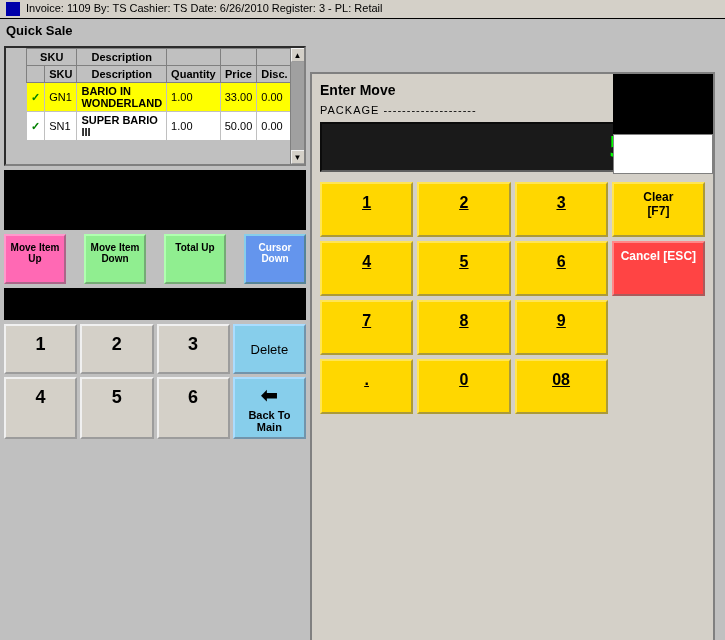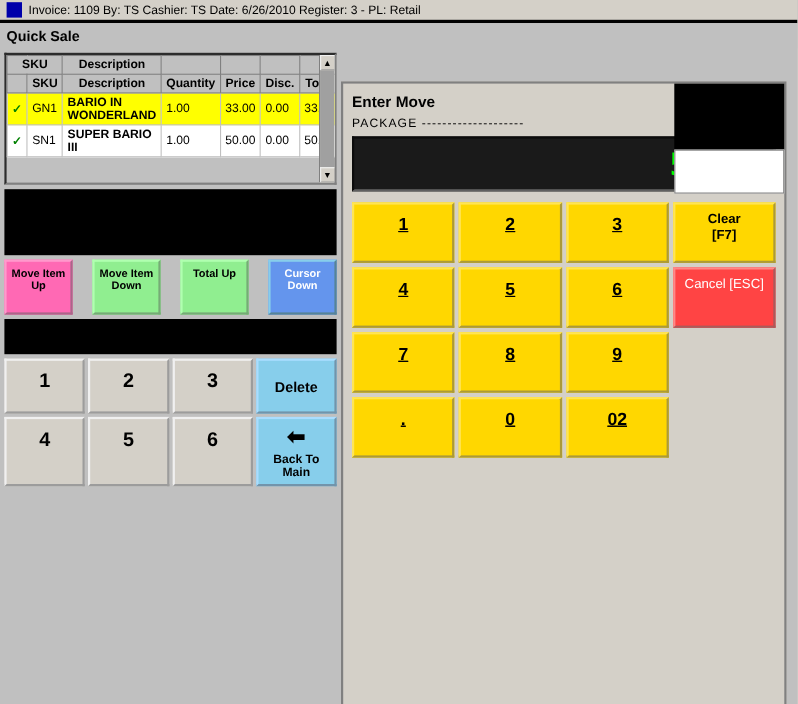--- a/index.html
+++ b/index.html
@@ -6,24 +6,24 @@
     body {
       width: 725px;
       height: 640px;
       background: #c0c0c0;
       font-family: Arial, sans-serif;
       font-size: 12px;
       overflow: hidden;
     }
     .title-bar {
       background: #d4d0c8;
-      border-bottom: 3px solid #000000;
+      border-bottom: 1px solid #000000;
       padding: 2px 6px;
       display: flex;
-      align-items: flex-end;
+      align-items: flex-start;
       gap: 6px;
       font-size: 11px;
     }
     .title-bar-icon {
       width: 14px;
       height: 14px;
       background: #0000aa;
       display: inline-block;
     }
     .quick-sale-label {
@@ -41,20 +41,21 @@
       background: #c0c0c0;
       padding: 4px;
       flex-shrink: 0;
     }
     
     .invoice-table {
       width: 100%;
       border-collapse: collapse;
       background: white;
       font-size: 11px;
+      margin-left: 20px;
     }
     .invoice-table th {
       background: #c0c0c0;
       border: 1px solid #808080;
       padding: 2px 4px;
       text-align: center;
       font-weight: bold;
     }
     .invoice-table td {
       border: 1px solid #c0c0c0;
@@ -166,21 +167,21 @@
       font-weight: bold;
       text-align: center;
       cursor: pointer;
       min-height: 50px;
     }
     .btn-delete {
       background: #87ceeb;
       border: 2px outset #aaddff;
       padding: 4px;
       font-size: 13px;
-      font-weight: bold;
+      font-weight: normal;
       text-align: center;
       cursor: pointer;
       min-height: 50px;
       grid-row: span 1;
     }
     .btn-back-main {
       background: #87ceeb;
       border: 2px outset #aaddff;
       padding: 4px;
       font-size: 11px;
@@ -259,21 +260,21 @@
       font-weight: bold;
       text-align: center;
       cursor: pointer;
       min-height: 55px;
     }
     .btn-cancel {
       background: #ff4444;
       border: 2px outset #ff8888;
       padding: 6px 4px;
       font-size: 12px;
-      font-weight: normal;
+      font-weight: bold;
       text-align: center;
       cursor: pointer;
       min-height: 55px;
       color: white;
     }
     .btn-ok {
       background: #00cc44;
       border: 2px outset #44ff88;
       padding: 6px 4px;
       font-size: 12px;
@@ -417,17 +418,17 @@
       <div class="btn-yellow"><u>6</u></div>
       <div class="btn-cancel">Cancel [ESC]</div>
 
       <div class="btn-yellow"><u>7</u></div>
       <div class="btn-yellow"><u>8</u></div>
       <div class="btn-yellow"><u>9</u></div>
       <div style="background:transparent;border:none;"></div>
 
       <div class="btn-yellow"><u>.</u></div>
       <div class="btn-yellow"><u>0</u></div>
-      <div class="btn-yellow"><u>02</u></div>
+      <div class="btn-yellow"><u>08</u></div>
     </div>
 
   </div>
 </div>
 
 </body></html>

